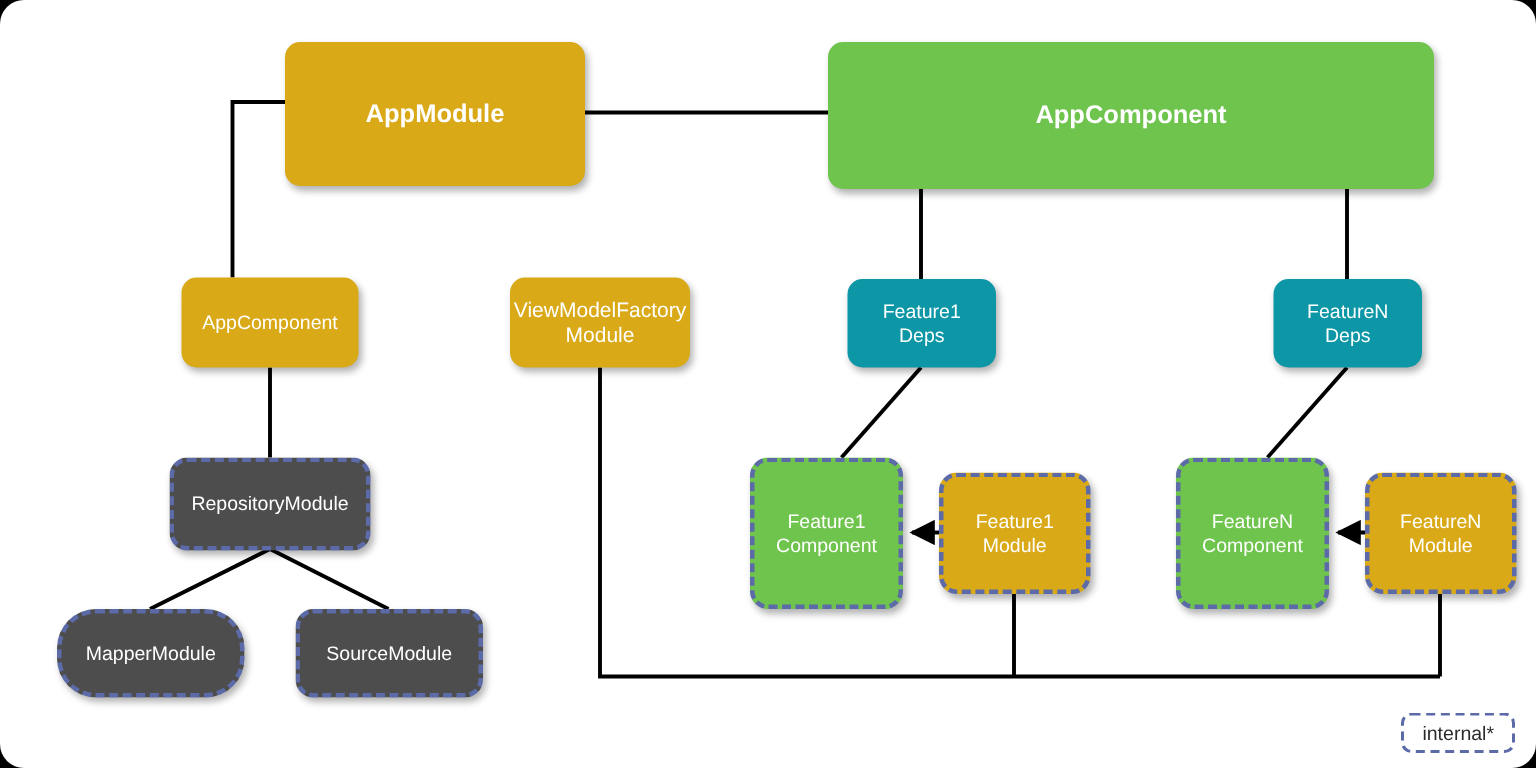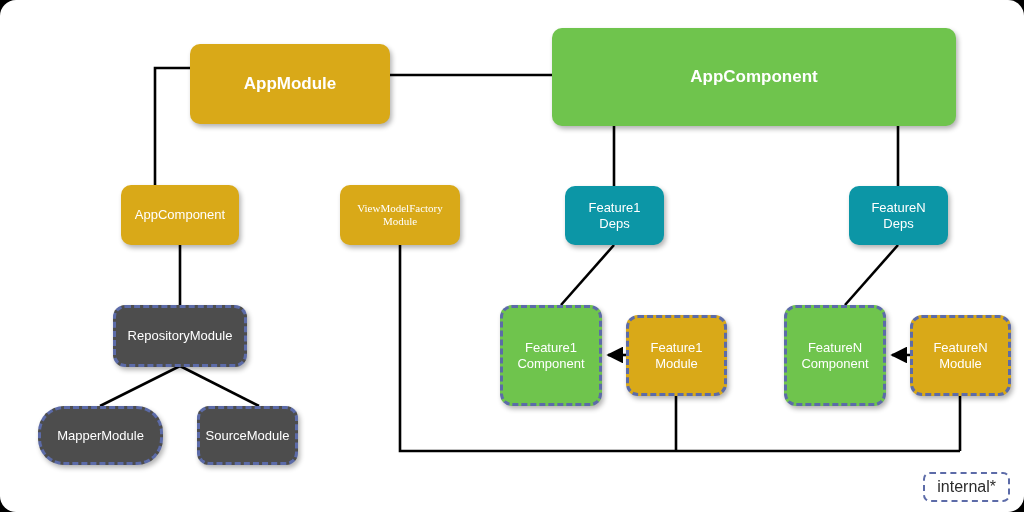--- a/index.html
+++ b/index.html
@@ -13,25 +13,25 @@
         color:#fff;border-radius:10px;line-height:1.18;
         box-shadow:2px 3px 5px rgba(0,0,0,0.30);z-index:5;}
   .gold{background:#D9A918;}
   .green{background:#6FC košt;align-items:center;}
   .green{background:#6FC44D;}
   .teal{background:#0C96A6;}
   .dark{background:#4D4D4D;text-align:center;}
   .dashed{border:3px dashed #5C6BA8;border-radius:12px;}
   .t-title{font-size:17px;font-weight:bold;}
   .t-med{font-size:13px;font-weight:normal;}
-  .t-sm{font-size:11px;font-weight:normal;font-family:Liberation Serif, serif;}
+  .t-sm{font-size:14px;font-weight:normal;}
   #legend{position:absolute;right:14px;bottom:10px;
           box-sizing:border-box;
           padding:4px 12px;border:2px dashed #5C6BA8;border-radius:7px;
-          background:#fff;color:#2b2b2b;font-size:16px;z-index:6;}
+          background:#fff;color:#2b2b2b;font-size:13px;z-index:6;}
 </style>
 </head>
 <body>
 
 <div id="canvas">
 
   <svg id="edges" viewBox="0 0 1024 512" xmlns="http://www.w3.org/2000/svg">
     <defs>
       <marker id="arrow" viewBox="0 0 10 10" refX="9" refY="5" markerWidth="6.5" markerHeight="6.5" orient="auto-start-reverse">
         <path d="M 0 0 L 10 5 L 0 10 z" fill="#000"></path>
@@ -48,21 +48,21 @@
       <path d="M 614 245 L 561 305"></path>
       <path d="M 898 245 L 845 305"></path>
       <path d="M 400 245 L 400 451 L 960 451"></path>
       <path d="M 676 396 L 676 451"></path>
       <path d="M 960 396 L 960 451"></path>
       <path d="M 626 355 L 608 355" marker-end="url(#arrow)"></path>
       <path d="M 910 355 L 892 355" marker-end="url(#arrow)"></path>
     </g>
   </svg>
 
-  <div class="node gold t-title" style="left:190px;top:44px;width:200px;height:80px;">
+  <div class="node gold t-title" style="left:190px;top:28px;width:200px;height:96px;">
     <span>AppModule</span>
   </div>
 
   <div class="node green t-title" style="left:552px;top:28px;width:404px;height:98px;">
     <span>AppComponent</span>
   </div>
 
   <div class="node gold t-med" style="left:121px;top:185px;width:118px;height:60px;">
     <span>AppComponent</span>
   </div>
@@ -73,21 +73,21 @@
   </div>
 
   <div class="node dark dashed t-med" style="left:113px;top:305px;width:134px;height:62px;">
     <span>RepositoryModule</span>
   </div>
 
   <div class="node dark dashed t-med" style="left:38px;top:406px;width:125px;height:59px;border-radius:26px;">
     <span>MapperModule</span>
   </div>
 
-  <div class="node dark dashed t-med" style="left:197px;top:406px;width:101px;height:59px;">
+  <div class="node dark dashed t-med" style="left:197px;top:406px;width:125px;height:59px;">
     <span>SourceModule</span>
   </div>
 
   <div class="node teal t-med" style="left:565px;top:186px;width:99px;height:59px;flex-direction:column;">
     <span>Feature1</span>
     <span>Deps</span>
   </div>
 
   <div class="node teal t-med" style="left:849px;top:186px;width:99px;height:59px;flex-direction:column;">
     <span>FeatureN</span>

